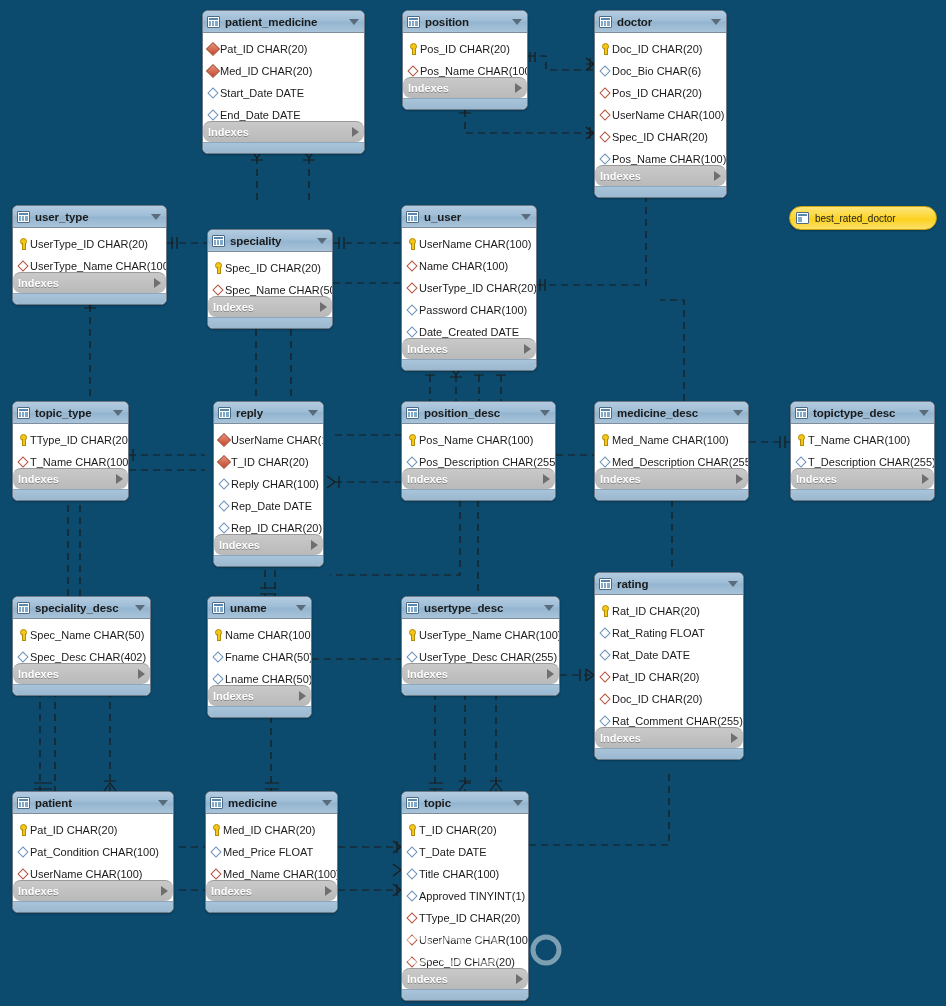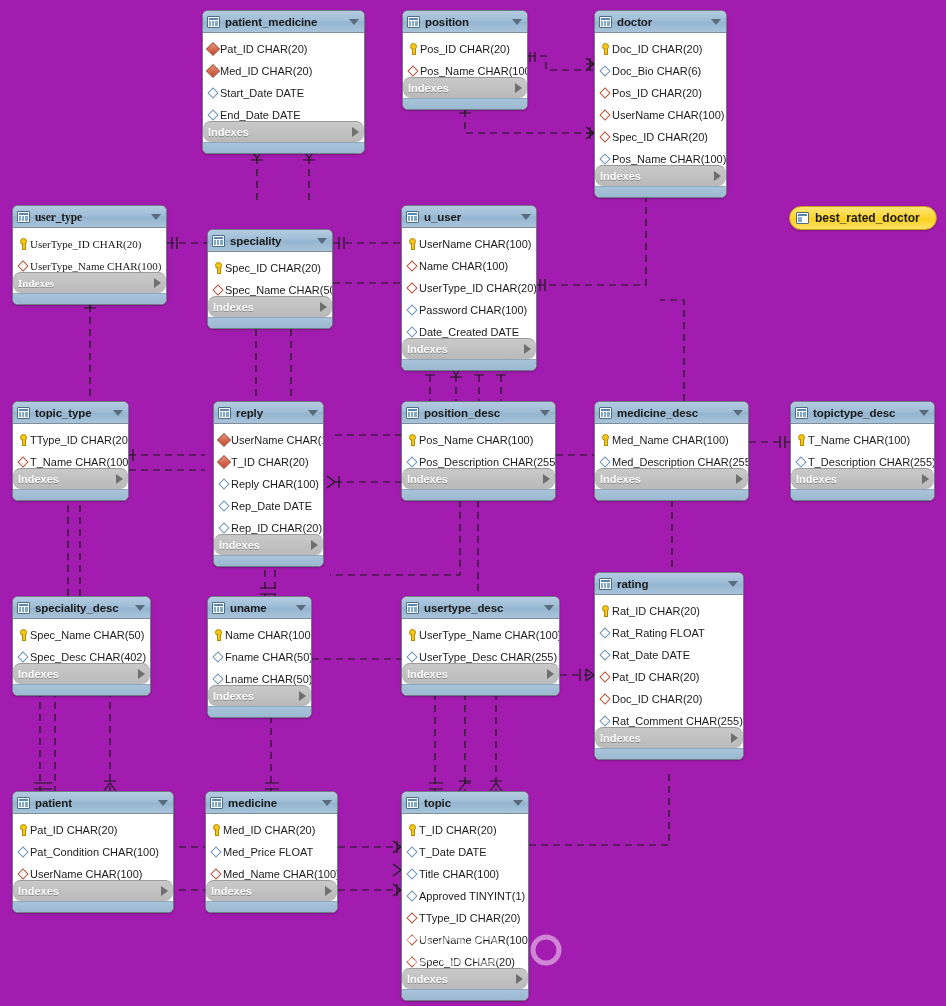--- a/index.html
+++ b/index.html
@@ -6,21 +6,21 @@
   * { box-sizing: border-box; }
   html, body {
     margin: 0; padding: 0;
     background: #ffffff;
     font-family: "Liberation Sans", sans-serif;
   }
   #canvas {
     position: relative;
     width: 946px;
     height: 1006px;
-    background: #a21caf;
+    background: #0c4a6e;
     overflow: hidden;
   }
   #wires {
     position: absolute;
     left: 0; top: 0;
     width: 946px; height: 1006px;
     pointer-events: none;
     z-index: 1;
   }
   .tbl {
@@ -186,21 +186,21 @@
     content: "";
     position: absolute; left: 1px; top: 1px;
     width: 9px; height: 2px; background: #5a87ad;
   }
   .view-ico::after {
     content: "";
     position: absolute; left: 1px; top: 4px;
     width: 4px; height: 5px; background: #7fa8c9;
   }
   .view-name {
-    font-size: 12px; font-weight: bold; color: #1b1b1b; white-space: nowrap;
+    font-size: 10px; font-weight: normal; color: #1b1b1b; white-space: nowrap;
   }
   #watermark {
     position: absolute;
     left: 396px; top: 922px;
     width: 180px; height: 56px;
     z-index: 8;
     pointer-events: none;
     opacity: 0.55;
   }
 </style>
@@ -425,21 +425,21 @@
             <span class="col-ico ic-pl"></span>
             <span class="col-txt">Pos_Name CHAR(100)</span>
           </div>
         </div>
         <div class="idx">
           <span class="idx-lbl">Indexes</span>
           <span class="idx-arrow"></span>
         </div>
         <div class="tbl-ftr"></div>
       </div>
-      <div class="tbl" style="left: 12px; top: 205px; width: 155px; font-family: Liberation Serif, serif;">
+      <div class="tbl" style="left: 12px; top: 205px; width: 155px;">
         <div class="tbl-hdr">
           <span class="tbl-ico"></span>
           <span class="tbl-name">user_type</span>
           <span class="caret"></span>
         </div>
         <div class="cols">
           <div class="col">
             <span class="col-ico ic-pk"></span>
             <span class="col-txt">UserType_ID CHAR(20)</span>
           </div>

